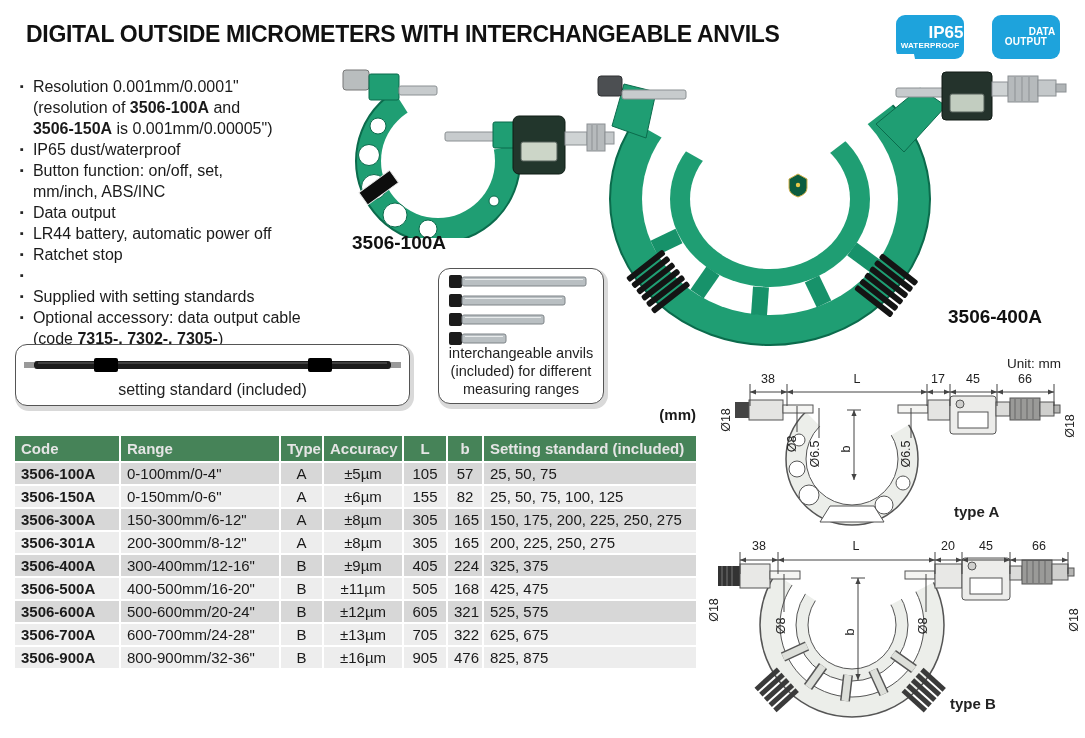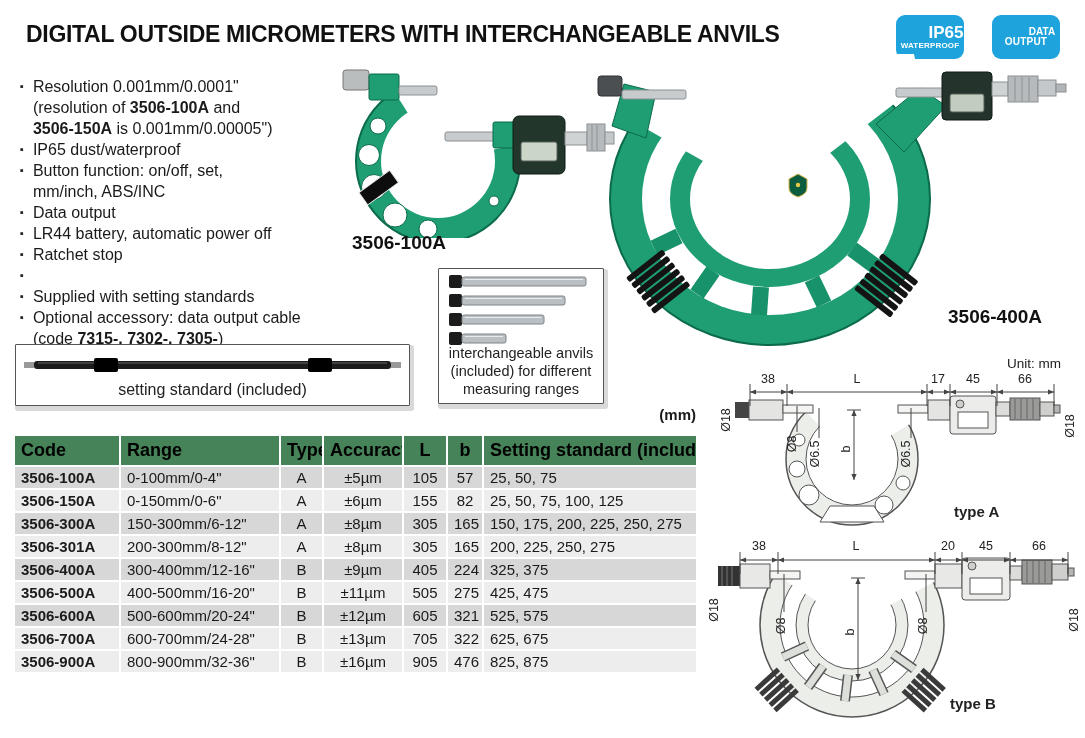--- a/index.html
+++ b/index.html
@@ -18,32 +18,32 @@
   
   .features{left:20px;top:76px;width:330px;list-style:none;margin:0;padding:0;}
   .features li{display:flex;align-items:flex-start;font-size:16px;line-height:21px;}
   .feat-marker{font-size:11px;line-height:21px;margin-right:9px;color:#222;}
   .feat-text{white-space:pre-wrap;}
 
   
   .prodcode{font-size:19px;font-weight:bold;color:#111;}
 
   
-  .photo-box{background:#fff;border:1.5px solid #555;border-radius:1px;box-shadow:2px 3px 0 2px #d9d9d9;}
+  .photo-box{background:#fff;border:1.5px solid #555;border-radius:12px;box-shadow:2px 3px 0 2px #d9d9d9;}
   .std-caption{position:absolute;left:0;right:0;bottom:6px;text-align:center;font-size:16px;color:#222;}
   .anvil-caption{position:absolute;left:0;right:0;bottom:5px;text-align:center;font-size:14.5px;line-height:18px;color:#222;}
   .anvil-caption span{display:block;}
 
   
   .mmnote{left:560px;top:406px;width:136px;text-align:right;font-size:15px;font-weight:bold;}
 
   
   .spec{left:15px;top:436px;}
   table{border-collapse:collapse;table-layout:fixed;width:681px;}
-  th{background:#468358;color:#000000;font-size:18px;font-weight:bold;padding:4px 6px;border-right:2px solid #fff;text-align:center;white-space:nowrap;overflow:hidden;}
+  th{background:#468358;color:#e5e5e5;font-size:15px;font-weight:bold;padding:4px 6px;border-right:2px solid #fff;text-align:center;white-space:nowrap;overflow:hidden;}
   td{font-size:15px;padding:2px 6px;border-right:2px solid #fff;border-top:2px solid #fff;white-space:nowrap;overflow:hidden;text-align:center;}
   th.al,td.al{text-align:left;}
   td.code{font-weight:bold;}
   tr.odd{background:#d7d7d7;}
   tr.even{background:#ededed;}
   th:last-child,td:last-child{border-right:none;}
 
   
   .diagram{color:#222;}
   .dim{position:absolute;font-size:12.5px;color:#222;transform:translateX(-50%);white-space:nowrap;}
@@ -304,21 +304,21 @@
             <td class="">405</td>
             <td class="">224</td>
             <td class="al">325, 375</td>
           </tr>
           <tr class="even">
             <td class="al code">3506-500A</td>
             <td class="al">400-500mm/16-20"</td>
             <td class="">B</td>
             <td class="">±11µm</td>
             <td class="">505</td>
-            <td class="">275</td>
+            <td class="">168</td>
             <td class="al">425, 475</td>
           </tr>
           <tr class="odd">
             <td class="al code">3506-600A</td>
             <td class="al">500-600mm/20-24"</td>
             <td class="">B</td>
             <td class="">±12µm</td>
             <td class="">605</td>
             <td class="">321</td>
             <td class="al">525, 575</td>

